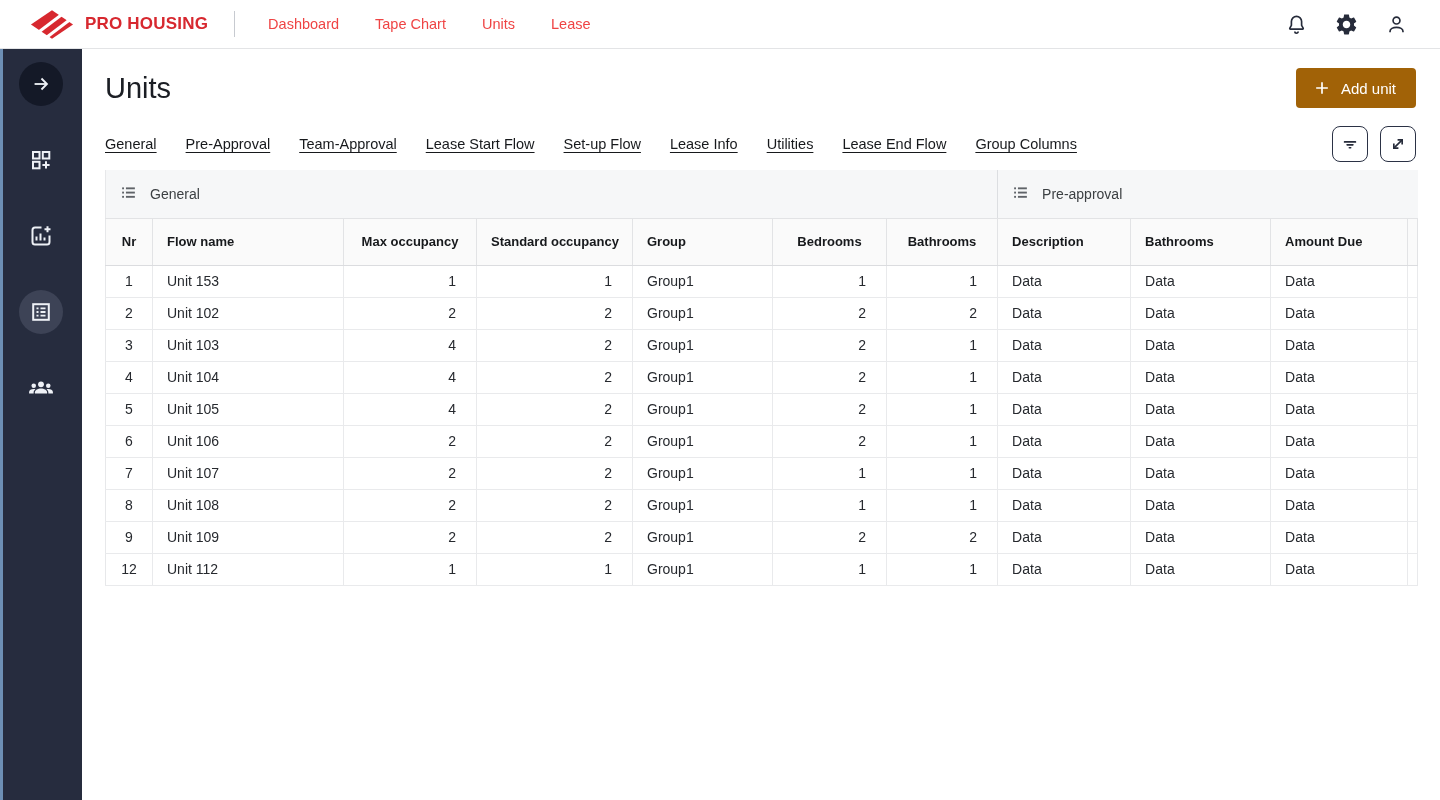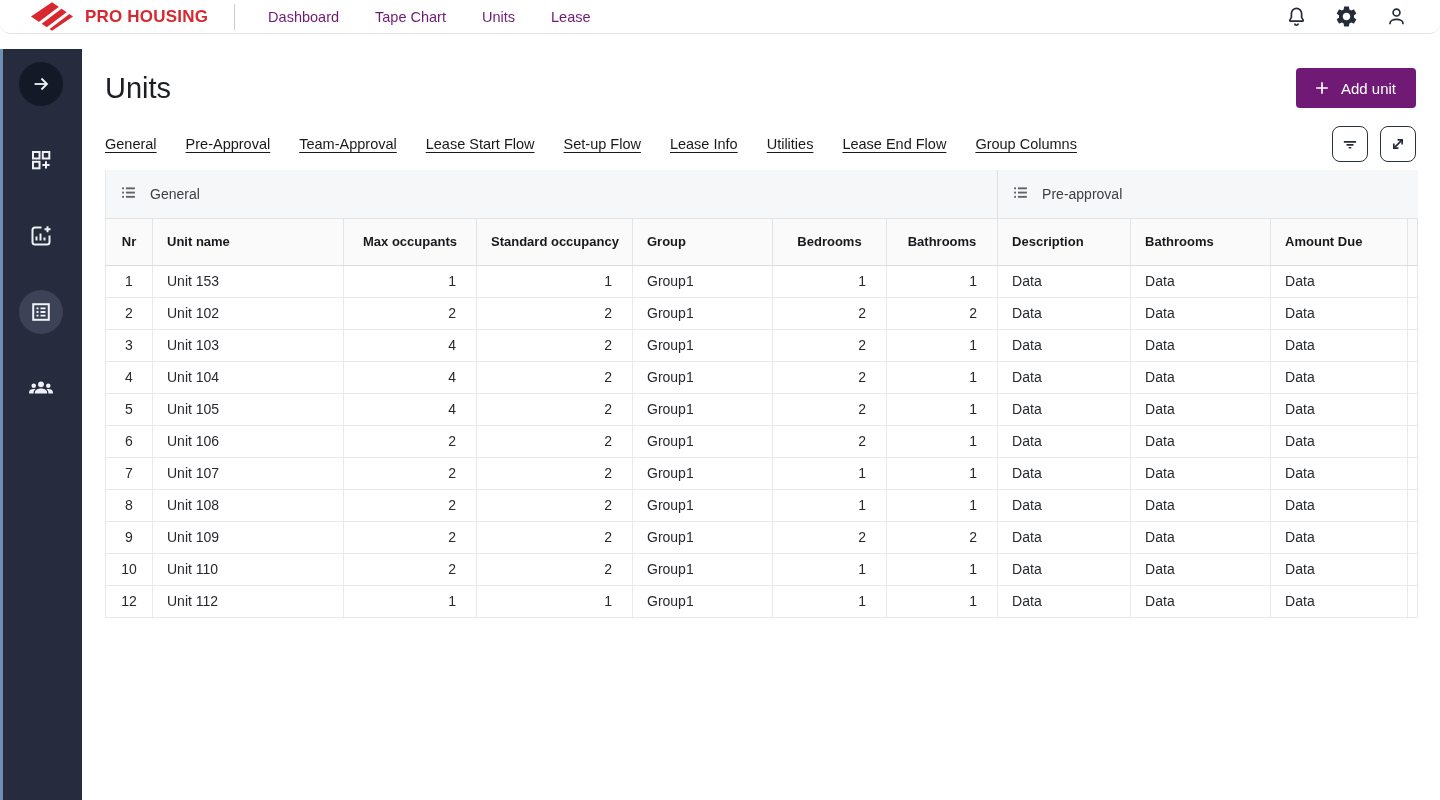--- a/index.html
+++ b/index.html
@@ -5,29 +5,29 @@
   * { box-sizing: border-box; }
   html,body { margin:0; padding:0; }
   body {
     width:1440px; height:800px; overflow:hidden;
     font-family:"Liberation Sans", sans-serif;
     background:#fff; color:#202328;
   }
 
   
   .topbar {
-    position:fixed; top:0; left:0; right:0; height:34px;
+    position:fixed; top:0; left:0; right:0; height:49px;
     background:#fff; border-bottom:1px solid #e3e4e6;
-    display:flex; align-items:center; z-index:20;border-radius:10px;
+    display:flex; align-items:center; z-index:20;
   }
   .logo-wrap { display:flex; align-items:center; gap:11px; padding:0 26px 0 30px; cursor:pointer; }
   .brand-text { color:#d7282f; font-weight:bold; font-size:17px; letter-spacing:.2px; white-space:nowrap; }
   .nav-divider { width:1px; height:26px; background:#c7cad0; margin-right:33px; }
   .nav { display:flex; gap:36px; }
-  .nav a { color:#701a75; font-size:14.5px; text-decoration:none; cursor:pointer; }
+  .nav a { color:#ef4444; font-size:14.5px; text-decoration:none; cursor:pointer; }
   .top-icons { margin-left:auto; display:flex; gap:24px; padding-right:30px; }
   .icon-btn { width:26px; height:26px; background:none; border:none; padding:0; color:#262b3a; cursor:pointer; }
   .icon-btn svg { display:block; }
 
   
   .sidebar {
     position:fixed; top:49px; left:0; bottom:0; width:82px;
     background:#262c3e; display:flex; flex-direction:column; align-items:center; z-index:15;
   }
   .side-strip { position:absolute; left:0; top:0; bottom:0; width:3px; background:#6d8fb4; }
@@ -37,21 +37,21 @@
   }
   .side-btn.arrow { background:#141927; margin-top:13px; }
   .side-btn.item { margin-top:32px; }
   .side-btn.active { background:#3d4356; }
 
   
   .main { margin-left:82px; padding:49px 24px 0 23px; }
   .page-head { display:flex; align-items:center; justify-content:space-between; margin-top:19px; }
   h1.page-title { margin:0; font-size:29px; font-weight:400; color:#1b1e24; line-height:34px; }
   .add-btn {
-    display:flex; align-items:center; gap:9px; background:#701a75; color:#fff;
+    display:flex; align-items:center; gap:9px; background:#a16207; color:#fff;
     border:none; border-radius:4px; height:40px; padding:0 20px 0 16px;
     font-size:15px; font-family:inherit; cursor:pointer; font-weight:500;
   }
 
   .tabs-row { display:flex; align-items:center; justify-content:space-between; margin-top:18px; }
   .tabs { display:flex; gap:29px; }
   .tabs a { color:#17191c; font-size:14.5px; text-decoration:underline; text-underline-offset:3px; cursor:pointer; }
   .tool-btns { display:flex; gap:12px; }
   .tool-btn {
     width:36px; height:36px; border:1px solid #2b3245; border-radius:8px; background:#fff;
@@ -250,22 +250,22 @@
                     <rect x="7" y="9" width="10.5" height="2.2"></rect>
                     <rect x="2.5" y="14" width="2.2" height="2.2"></rect>
                     <rect x="7" y="14" width="10.5" height="2.2"></rect>
                   </svg></span>
                 <span>Pre-approval</span>
               </span>
             </th>
           </tr>
           <tr class="cols">
             <th class="al-center">Nr</th>
-            <th class="al-left">Unit name</th>
-            <th class="al-center">Max occupants</th>
+            <th class="al-left">Flow name</th>
+            <th class="al-center">Max occupancy</th>
             <th class="al-center">Standard occupancy</th>
             <th class="al-left">Group</th>
             <th class="al-center">Bedrooms</th>
             <th class="al-center">Bathrooms</th>
             <th class="al-left">Description</th>
             <th class="al-left">Bathrooms</th>
             <th class="al-left">Amount Due</th>
             <th></th>
           </tr>
         </thead>
@@ -381,33 +381,20 @@
             <td class="al-right">2</td>
             <td class="al-left">Group1</td>
             <td class="al-right">2</td>
             <td class="al-right">2</td>
             <td class="al-left">Data</td>
             <td class="al-left">Data</td>
             <td class="al-left">Data</td>
             <td class="al-left"></td>
           </tr>
           <tr>
-            <td class="al-center">10</td>
-            <td class="al-left">Unit 110</td>
-            <td class="al-right">2</td>
-            <td class="al-right">2</td>
-            <td class="al-left">Group1</td>
-            <td class="al-right">1</td>
-            <td class="al-right">1</td>
-            <td class="al-left">Data</td>
-            <td class="al-left">Data</td>
-            <td class="al-left">Data</td>
-            <td class="al-left"></td>
-          </tr>
-          <tr>
             <td class="al-center">12</td>
             <td class="al-left">Unit 112</td>
             <td class="al-right">1</td>
             <td class="al-right">1</td>
             <td class="al-left">Group1</td>
             <td class="al-right">1</td>
             <td class="al-right">1</td>
             <td class="al-left">Data</td>
             <td class="al-left">Data</td>
             <td class="al-left">Data</td>

